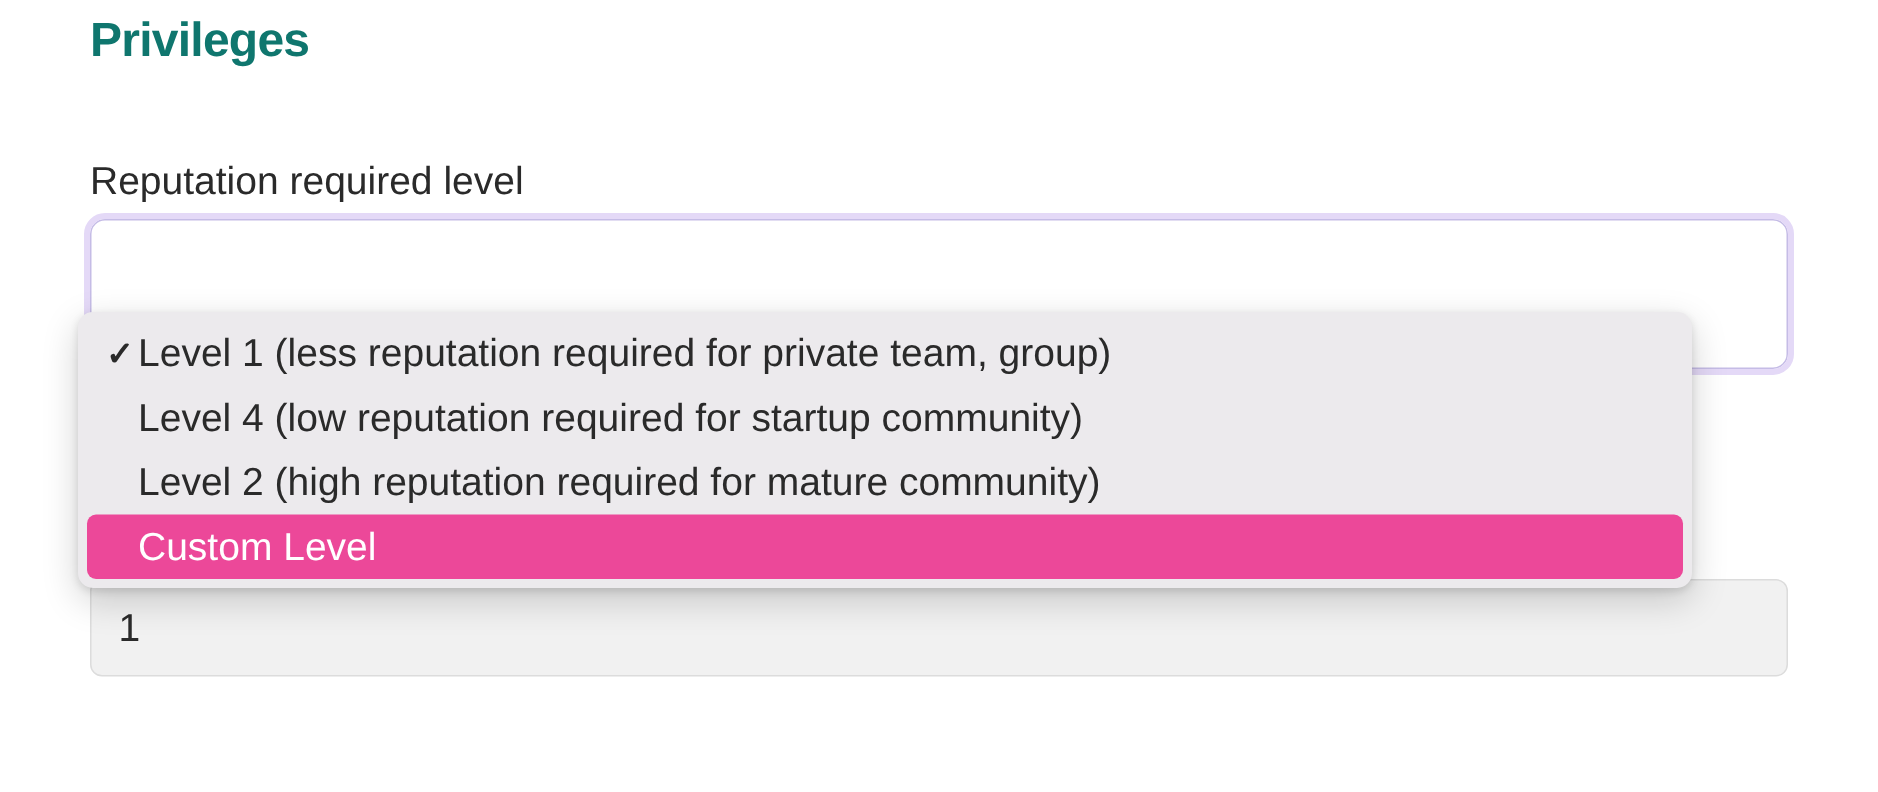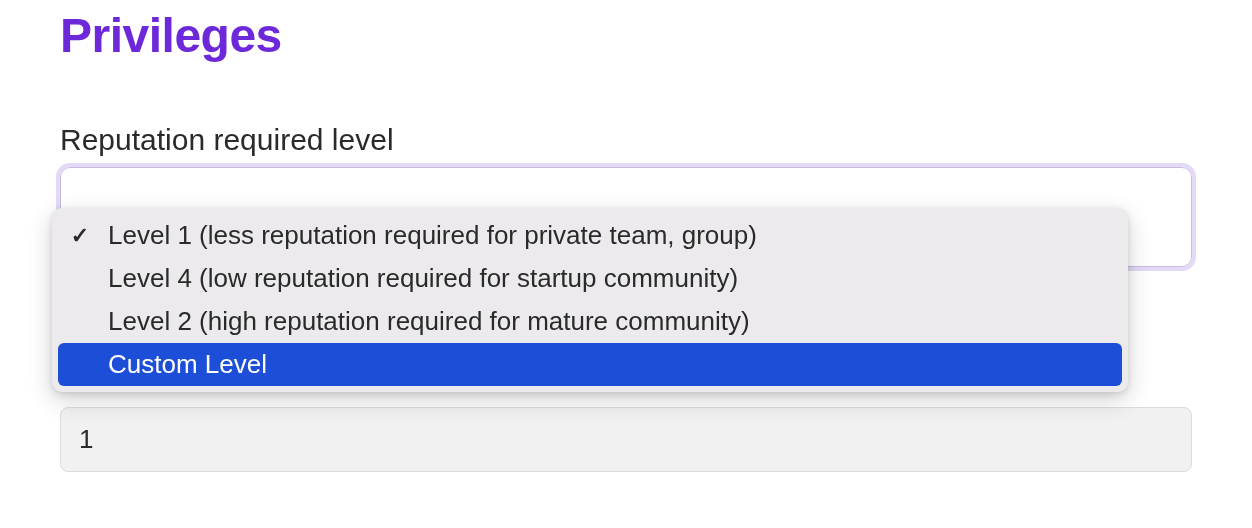--- a/index.html
+++ b/index.html
@@ -12,31 +12,31 @@
       background: #ffffff;
       width: 1252px;
       height: 528px;
       position: relative;
     }
     .container {
       padding: 0 60px;
       padding-top: 8px;
     }
     .page-title {
-      font-size: 48px;
+      font-size: 32px;
       font-weight: 700;
-      color: #6d28d9;
+      color: #0f766e;
       letter-spacing: -0.5px;
     }
     .field-group {
       margin-top: 60px;
       position: relative;
     }
     .field-label {
-      font-size: 30px;
+      font-size: 26px;
       font-weight: 400;
       color: #2a2a2a;
       margin-bottom: 10px;
     }
     .select-box {
       width: 100%;
       border: 1px solid #c5bce6;
       outline: 4px solid #e4d9f7;
       border-radius: 10px;
       background: #ffffff;
@@ -58,34 +58,34 @@
       display: flex;
       align-items: center;
       padding: 6px 14px 6px 10px;
       font-size: 26px;
       color: #2a2a2a;
       cursor: default;
       margin: 0 6px;
       border-radius: 6px;
     }
     .dropdown-option.highlighted {
-      background: #1d4ed8;
+      background: #ec4899;
       color: #ffffff;
     }
     .option-checkmark {
       width: 24px;
       display: inline-flex;
       align-items: center;
       justify-content: center;
       flex-shrink: 0;
       font-size: 22px;
       font-weight: 600;
     }
     .option-label {
-      margin-left: 16px;
+      margin-left: 0;
     }
     .value-row {
       margin-top: 140px;
       position: relative;
     }
     .value-box {
       width: 100%;
       background: #f1f1f1;
       border: 1px solid #dcdcdc;
       border-radius: 8px;

